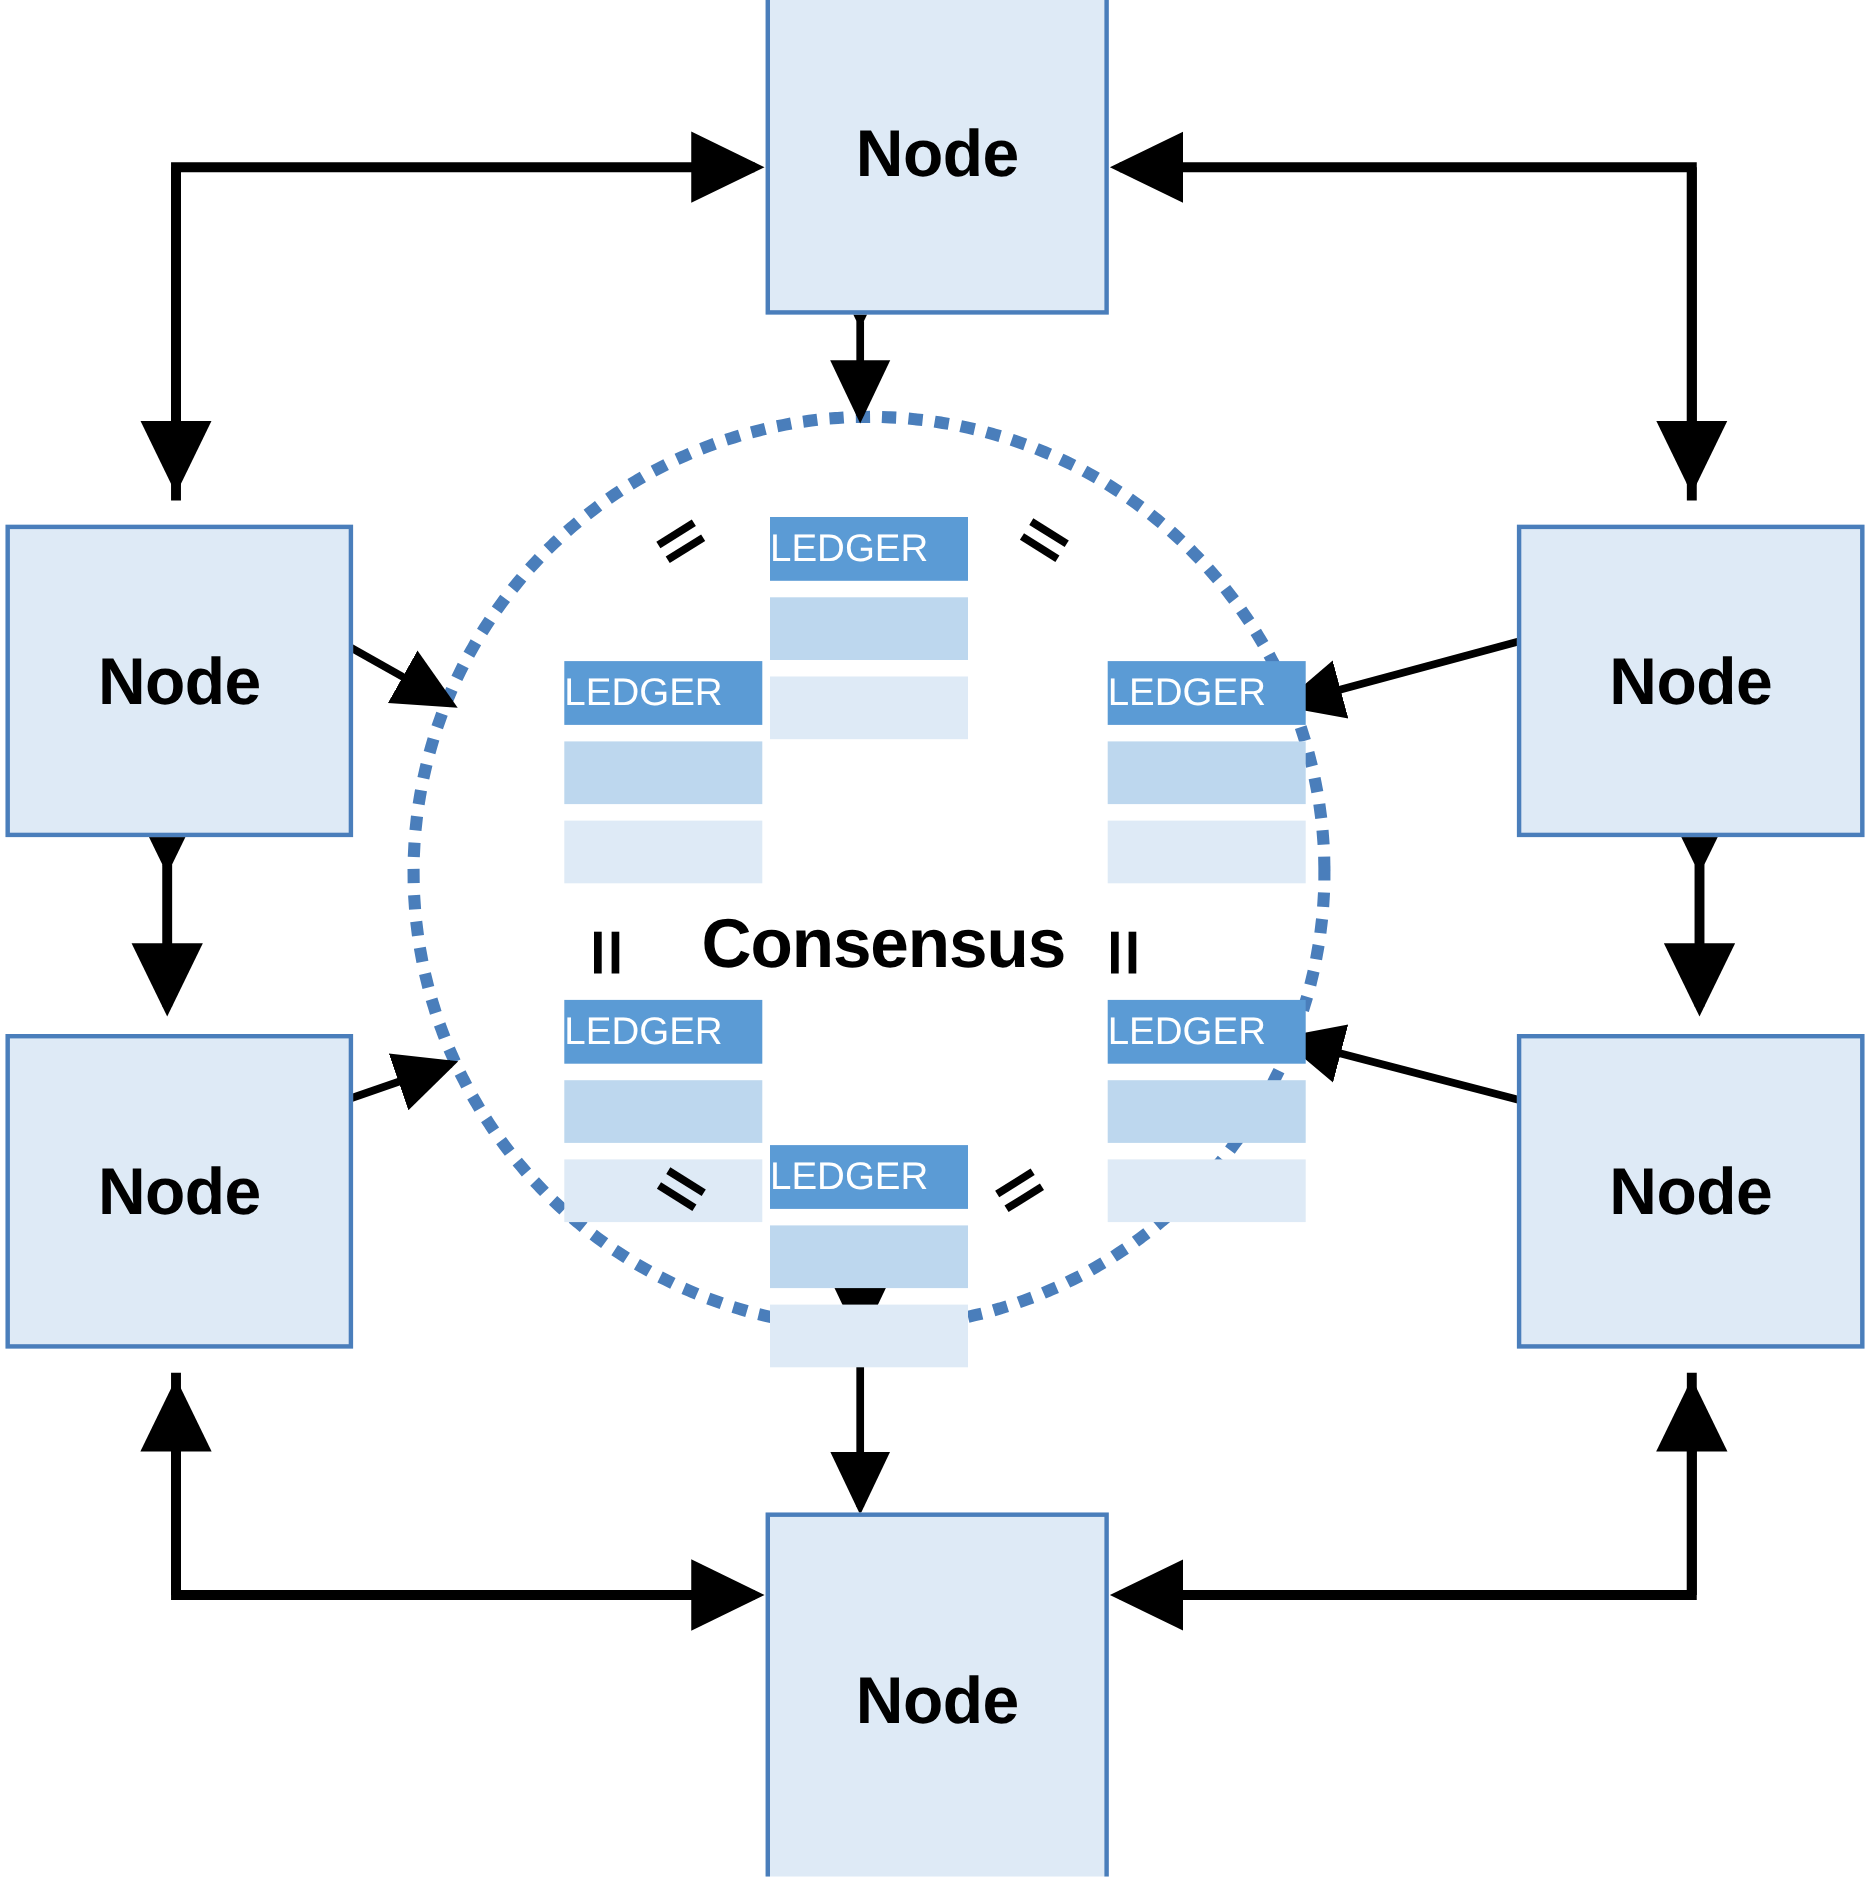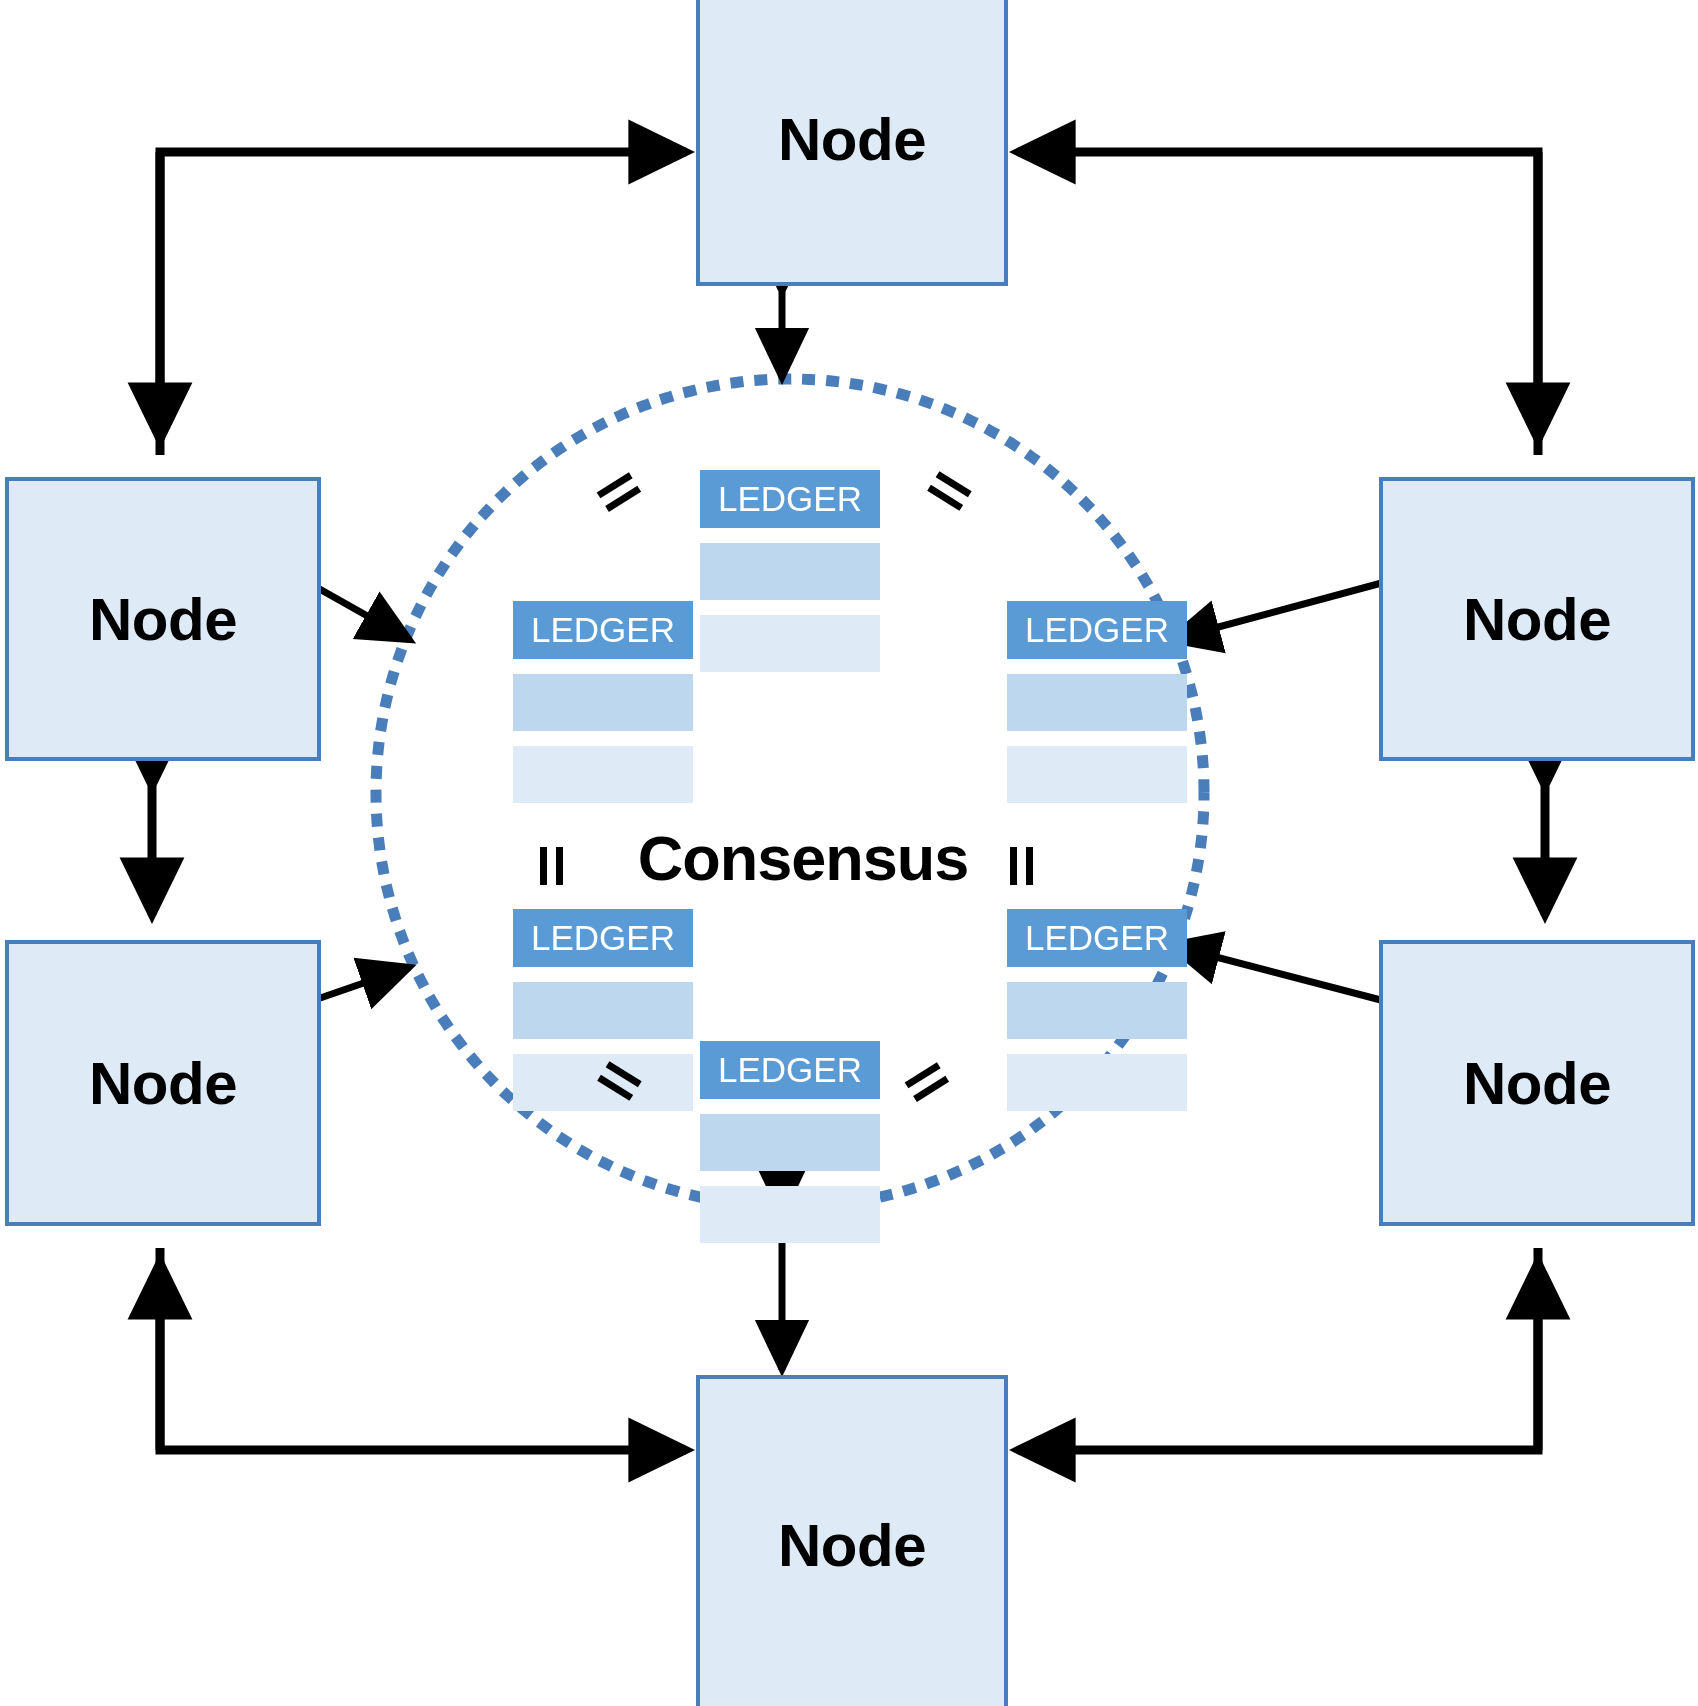--- a/index.html
+++ b/index.html
@@ -31,21 +31,21 @@
   #node-left-up {left:5px;   top:477px;  width:316px; height:284px;}
   #node-left-dn {left:5px;   top:940px;  width:316px; height:286px;}
   #node-right-up{left:1379px;top:477px;  width:316px; height:284px;}
   #node-right-dn{left:1379px;top:940px;  width:316px; height:286px;}
 
   
   .ledger{position:absolute;width:180px;}
   .ledger .hdr{
     background:#5B9BD5;color:#ffffff;
     font-size:35px;line-height:58px;height:58px;
-    text-align:center;font-weight:400;
+    font-weight:400;
     font-family:"Liberation Sans", sans-serif;
     letter-spacing:0px;
   }
   .ledger .r2{background:#BDD7EE;height:57px;margin-top:15px;}
   .ledger .r3{background:#DEEAF6;height:57px;margin-top:15px;}
 
   #ledger-top    {left:700px;  top:470px;}
   #ledger-left-up{left:513px;  top:601px;}
   #ledger-right-up{left:1007px;top:601px;}
   #ledger-left-dn{left:513px;  top:909px;}

